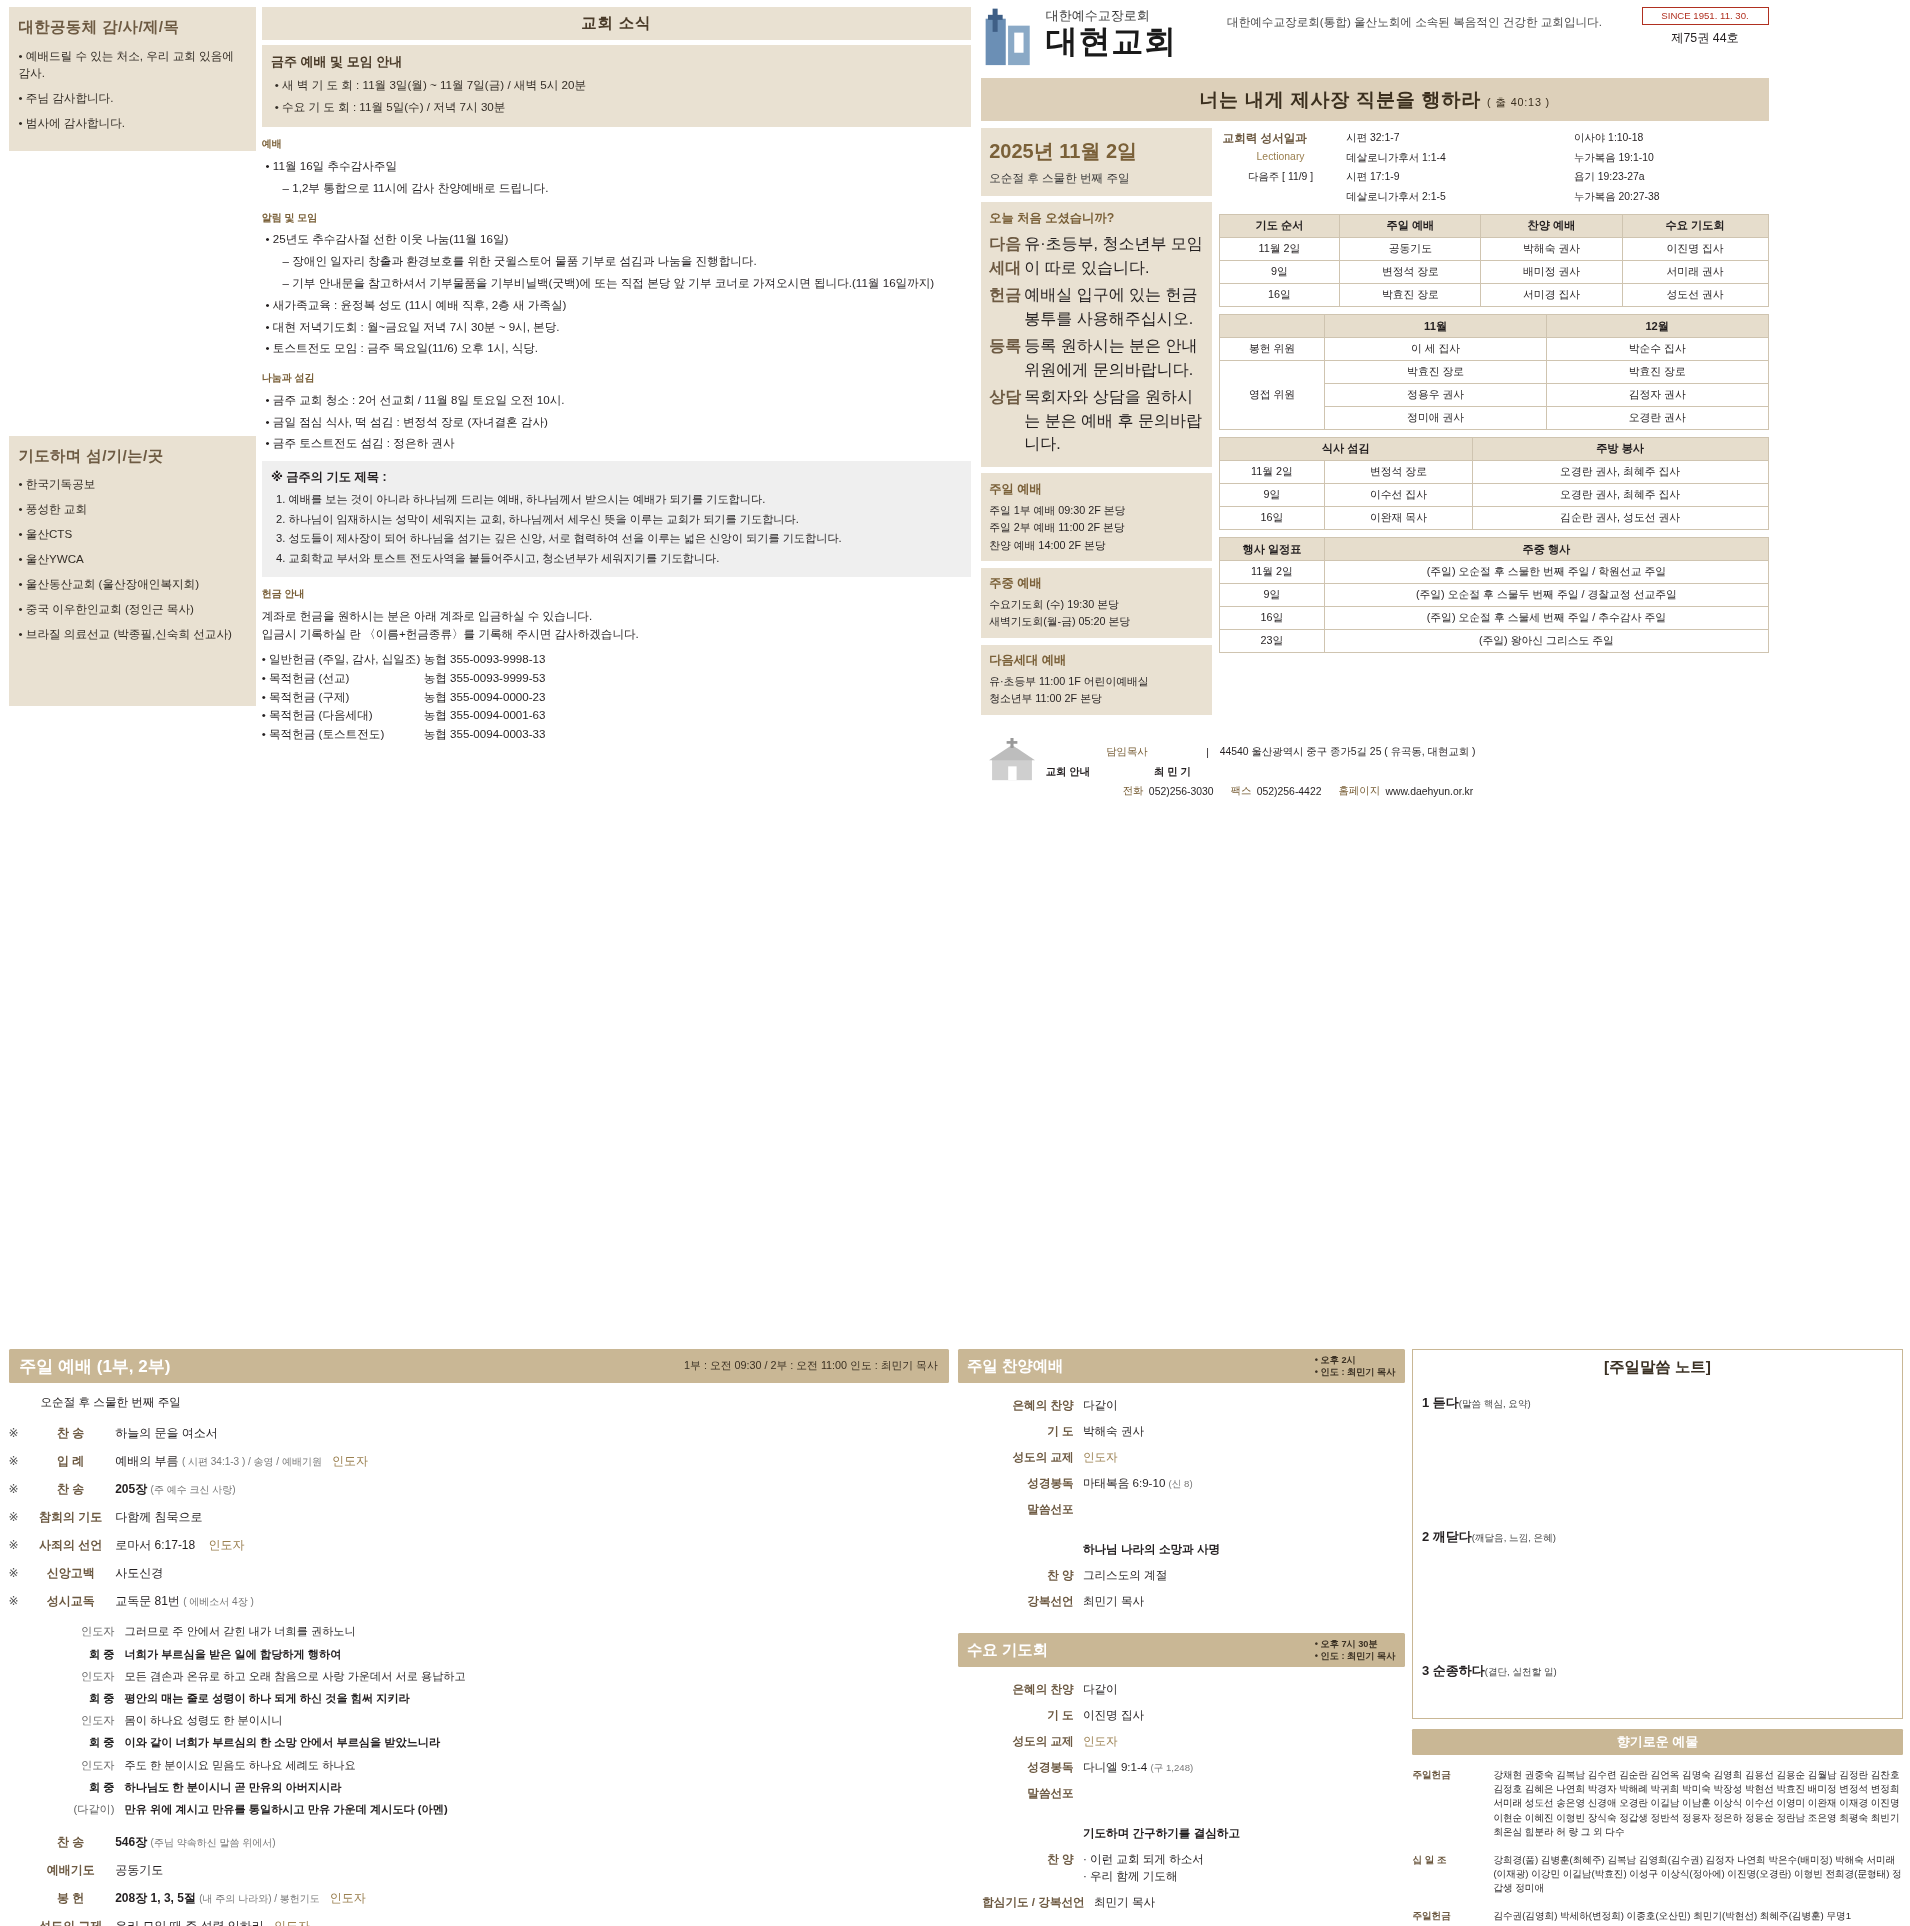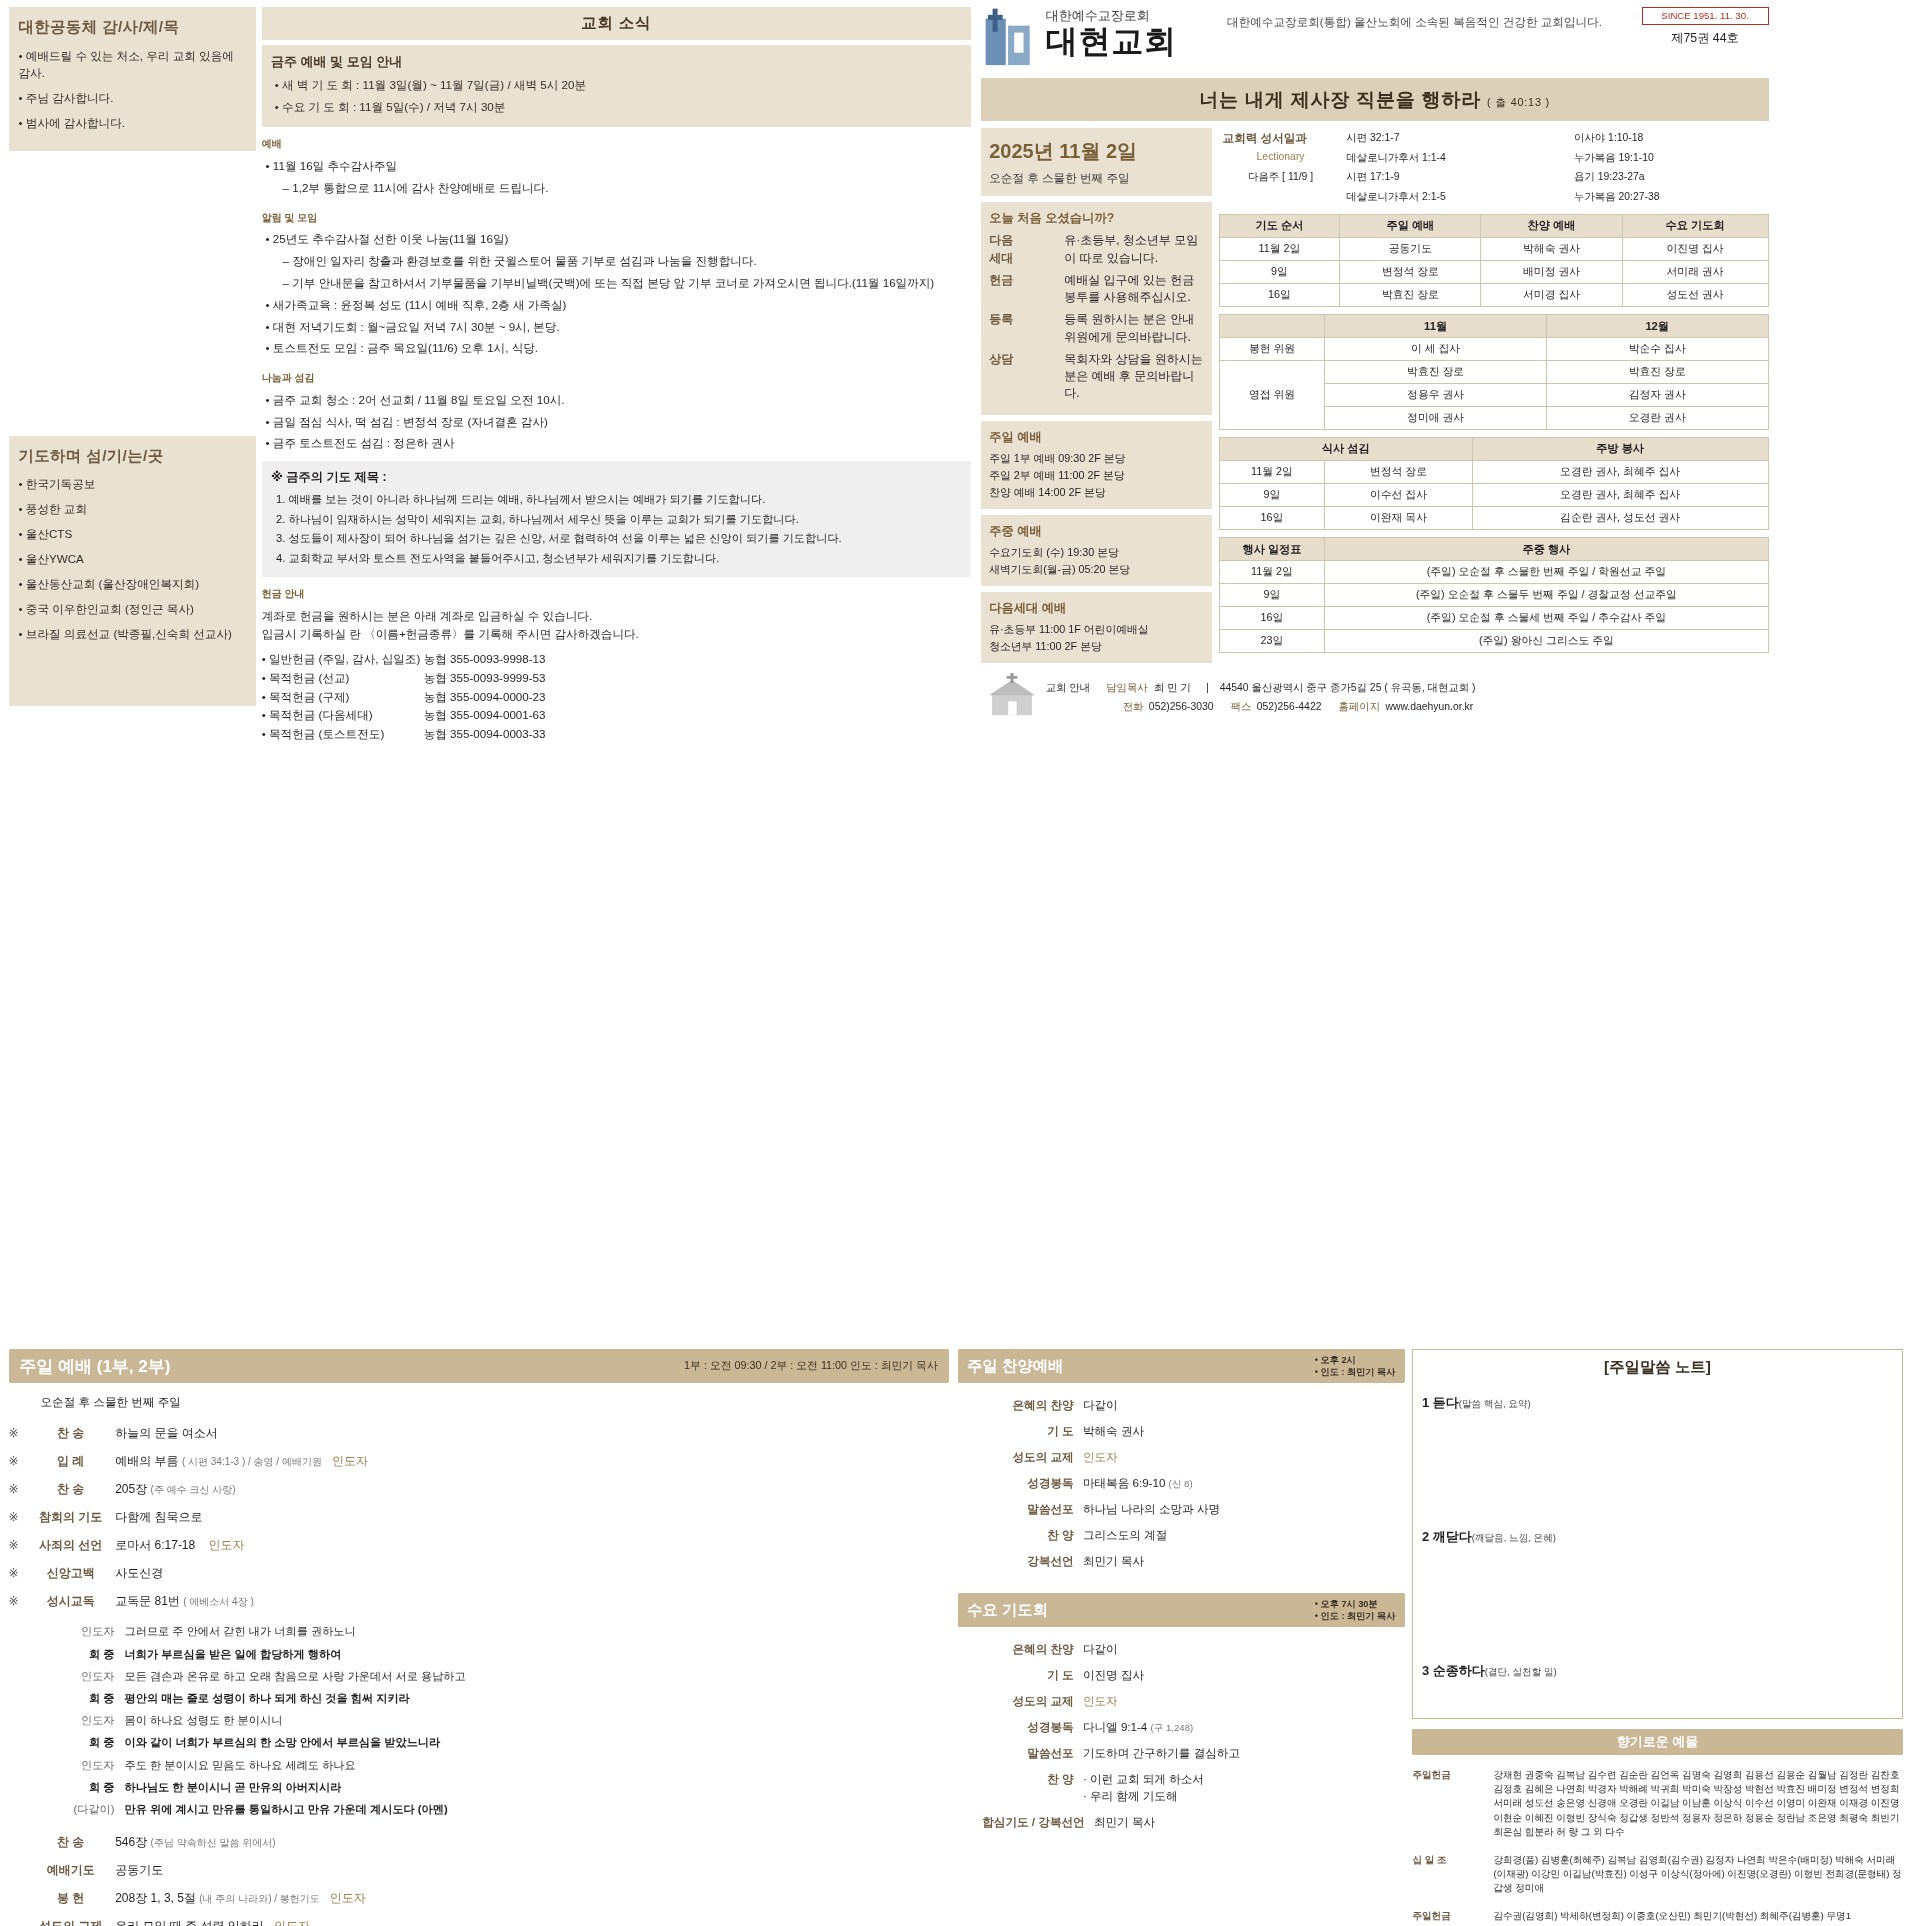--- a/index.html
+++ b/index.html
@@ -1,19 +1,19 @@
 <!DOCTYPE html>
 <html style="font-size:6.2px"><head>
 <meta charset="utf-8">
 <style>
   html,body{margin:0;padding:0;background:#fff;}
   body{font-family:"Liberation Sans","DejaVu Sans",sans-serif;color:#231f20;}
   .page{width:1911px;height:2702px;position:relative;background:#fff;box-sizing:border-box;padding:0;}
   .col{display:flex;flex-direction:column;}
-  .bold{font-weight:normal;}
+  .bold{font-weight:bold;margin-top:40px;}
   
   .top{display:flex;width:1777px;height:1344px;box-sizing:border-box;padding:7px 8.5px 0 8.5px;}
   .leftcol{width:247px;flex:0 0 247px;margin-right:6.2px;}
   .midcol{width:709px;flex:0 0 709px;margin-right:10px;}
   .rightcol{flex:1;}
   
   .beigebox{background:#e9e1d2;padding:10px 10px 11.6px 10px;box-sizing:border-box;}
   .beigebox h3{margin:0 0 8.5px 0;font-size:15.4px;color:#6d5a42;font-weight:bold;letter-spacing:0.4px;}
   .beigebox ul{margin:0;padding:0;list-style:none;}
   .beigebox li{font-size:11.6px;line-height:1.55;margin-bottom:7px;color:#332d26;}
@@ -46,21 +46,21 @@
   .verse{background:#ddd0ba;margin-top:7px;text-align:center;padding:8.5px 0;font-size:19px;font-weight:bold;color:#3b2f1e;letter-spacing:0.8px;}
   .verse span.ref{font-size:10.8px;font-weight:normal;}
   .infowrap{display:flex;margin-top:7px;}
   .infoleft{width:231px;flex:0 0 231px;margin-right:7px;}
   .inforight{flex:1;}
   .datebox{background:#e9e1d2;padding:10px 8.5px;box-sizing:border-box;}
   .dt1{font-size:20px;font-weight:bold;color:#7a6038;}
   .dt2{font-size:11.6px;margin-top:6.2px;color:#3b3b3b;}
   .qbox{background:#e9e1d2;margin-top:6.2px;padding:7.7px 8.5px;box-sizing:border-box;}
   .qtitle{font-size:12.3px;font-weight:bold;color:#7a6038;margin-bottom:5.4px;}
-  .qrow{display:flex;font-size:12px;line-height:1.45;margin-bottom:4.6px;gap:40px;}
+  .qrow{display:flex;font-size:16px;line-height:1.45;margin-bottom:4.6px;}
   .qrow .k{width:35px;flex:0 0 35px;font-weight:bold;color:#6d5a42;}
   .qrow .v{flex:1;}
   .wbox{background:#e9e1d2;margin-top:6.2px;padding:7.7px 8.5px;box-sizing:border-box;}
   .wt{font-size:12.3px;font-weight:bold;color:#7a6038;margin-bottom:3.9px;}
   .wline{font-size:10.8px;line-height:1.6;}
   
   .lect{border-collapse:collapse;width:100%;font-size:10.4px;}
   .lect td{padding:2.7px 3.9px;vertical-align:top;}
   .lect .hd{font-weight:bold;color:#6d5a42;font-size:11.6px;}
   .tbl{border-collapse:collapse;width:100%;font-size:10.8px;margin-top:7px;}

